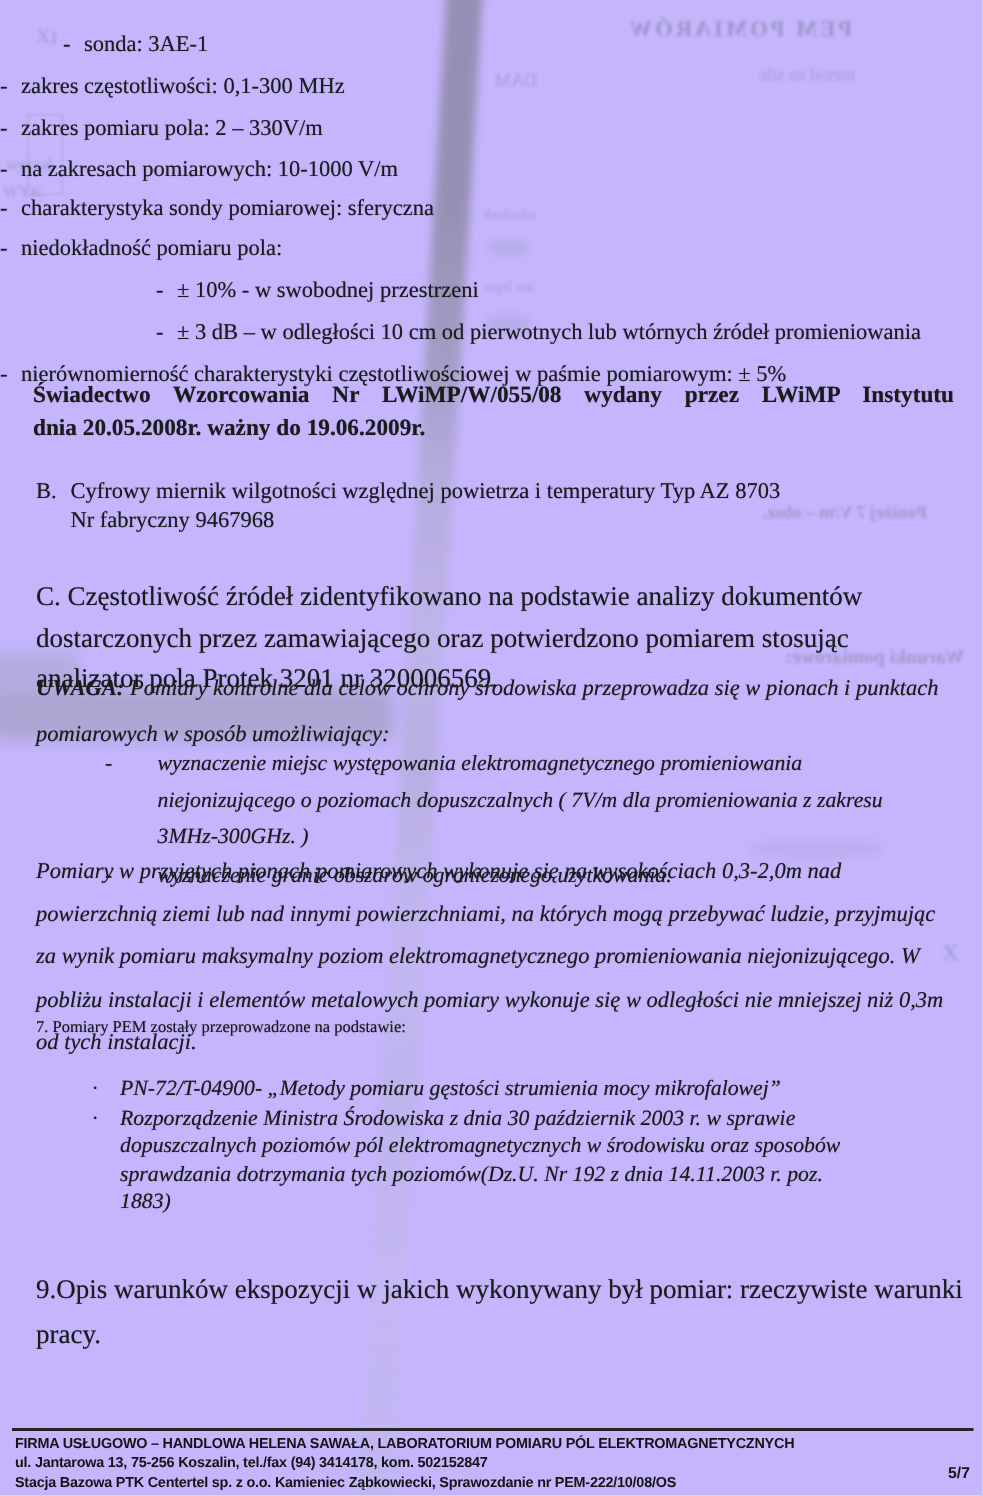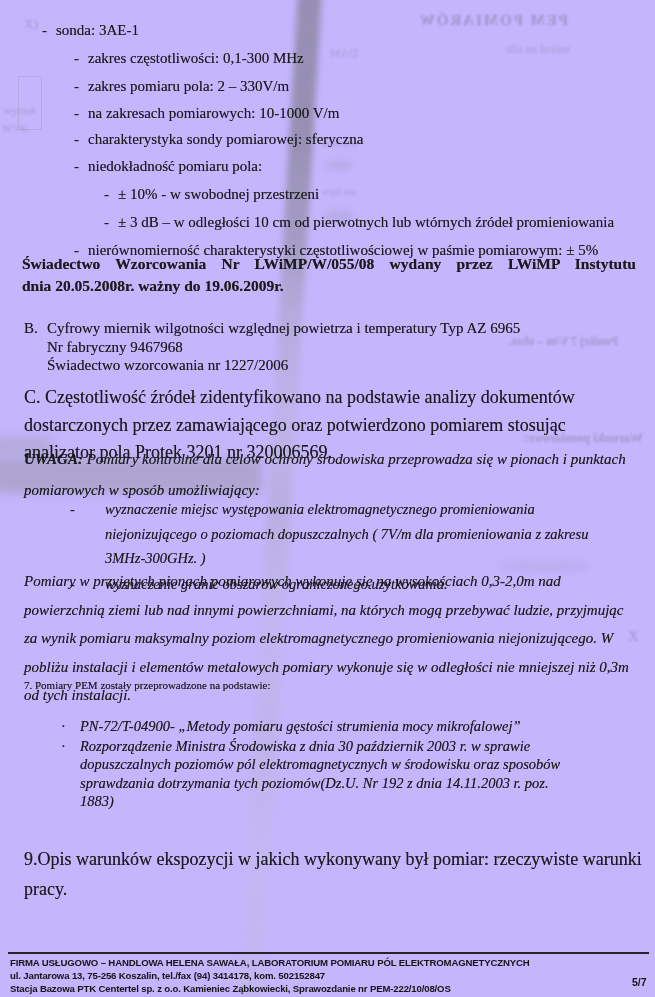--- a/index.html
+++ b/index.html
@@ -57,21 +57,21 @@
   }
   .smudge{position:absolute;background:rgba(130,132,145,.18);filter:blur(3px);border-radius:40%;}
   .sm1{left:326px;top:160px;width:26px;height:10px;}
   .sm2{left:324px;top:210px;width:30px;height:12px;}
   .sm3{left:500px;top:560px;width:90px;height:12px;background:rgba(130,132,145,.12);}
   
   .abs{position:absolute;}
   .spec-list{top:16px;left:0;width:640px;font-size:15px;}
   .li{height:28px;line-height:28px;white-space:nowrap;}
   .l1{padding-left:42px;}
-  .l2{padding-left:74px;}
+  .l2{}
   .l3{padding-left:104px;}
   .li .m{display:inline-block;width:14px;}
   .li.tight{height:26px;line-height:26px;}
   .cert{top:253px;left:22px;width:614px;font-size:15.5px;font-weight:bold;line-height:21.5px;}
   .cert .just{text-align:justify;text-align-last:justify;}
   .secB{top:319px;left:24px;width:600px;font-size:15px;line-height:18.5px;}
   .secB .row{display:flex;}
   .secB .blabel{width:23px;}
   .secB .ind{padding-left:23px;}
   .secC{top:384px;left:24px;width:612px;font-size:18px;line-height:27.5px;}
@@ -155,24 +155,23 @@
   </div>
 
   <div class="abs cert doc-text">
     <div class="just">Świadectwo Wzorcowania Nr LWiMP/W/055/08 wydany przez LWiMP Instytutu</div>
     <div>dnia 20.05.2008r. ważny do 19.06.2009r.</div>
   </div>
 
   <div class="abs secB doc-text">
     <div class="row">
       <span class="blabel">B.</span>
-      <span>Cyfrowy miernik wilgotności względnej powietrza i temperatury Typ AZ 6965</span>
+      <span>Cyfrowy miernik wilgotności względnej powietrza i temperatury Typ AZ 8703</span>
     </div>
     <div class="ind">Nr fabryczny 9467968</div>
-    <div class="ind">Świadectwo wzorcowania nr 1227/2006</div>
   </div>
 
   <div class="abs secC doc-text">C. Częstotliwość źródeł zidentyfikowano na podstawie analizy dokumentów dostarczonych przez zamawiającego oraz potwierdzono pomiarem stosując analizator pola Protek 3201 nr 320006569.</div>
 
   <div class="abs uwaga doc-text">
     <b>UWAGA:</b>
     <span>Pomiary kontrolne dla celów ochrony środowiska przeprowadza się w pionach i punktach pomiarowych w sposób umożliwiający:</span>
   </div>
 
   <div class="abs ibullets doc-text">

